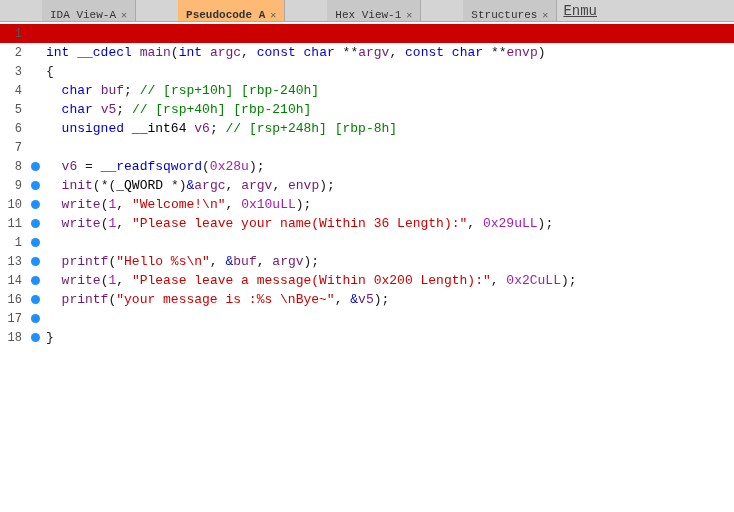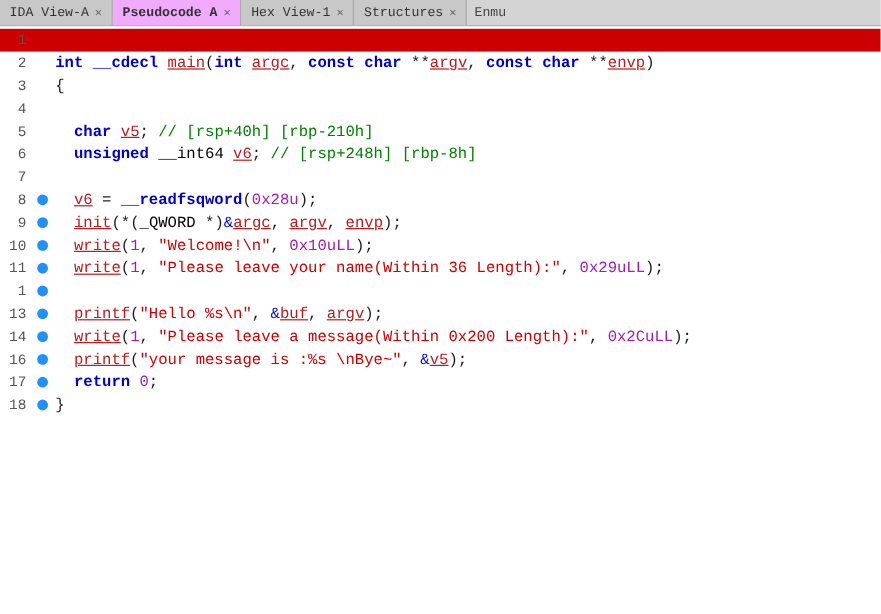--- a/index.html
+++ b/index.html
@@ -16,47 +16,49 @@
     .tab-bar {
       display: flex;
       background: #d4d4d4;
       border-bottom: 1px solid #aaa;
       height: 22px;
       align-items: center;
     }
 
     .tab {
       display: flex;
-      align-items: center;
+      align-items: flex-end;
       padding: 0 8px;
       height: 100%;
       background: #c8c8c8;
       border-right: 1px solid #aaa;
       font-size: 11px;
       cursor: pointer;
       white-space: nowrap;
       color: #333;
+      margin-left: 42px;
     }
 
     .tab.active {
-      background: #f0abfc;
+      background: #fdba74;
       font-weight: bold;
     }
 
     .tab .close-btn {
       margin-left: 5px;
       color: #666;
       font-size: 10px;
     }
 
     .tab-end {
       padding: 0 6px;
-      font-size: 11px;
+      font-size: 14px;
       color: #444;
       cursor: pointer;
+      text-decoration: underline;
     }
 
     .code-area {
       display: flex;
       flex-direction: column;
       background: #ffffff;
       height: calc(512px - 22px);
       overflow: hidden;
     }
 
@@ -102,26 +104,26 @@
 
     .code-text {
       padding-left: 4px;
       white-space: pre;
       font-size: 13px;
       line-height: 19px;
     }
 
     
     .c-comment { color: #008000; }
-    .c-keyword { color: #0000cc; font-weight: bold; margin-top: 48px; }
+    .c-keyword { color: #0000cc; font-weight: normal; margin-top: 48px; }
     .c-type    { color: #000000; }
     .c-number  { color: #a21caf; }
     .c-string  { color: #cc0000; }
     .c-amp     { color: #0000cc; }
-    .c-plain   { color: #b91c1c; text-decoration: underline; }
+    .c-plain   { color: #701a75; }
     .c-bracket { color: #1a1a1a; }
   </style>
 </head>
 <body>
 
 <div class="tab-bar">
   <div class="tab">
     <span>IDA View-A</span>
     <span class="close-btn">✕</span>
   </div>
@@ -155,20 +157,21 @@
         <div class="code-text"><span class="c-keyword">int</span> <span class="c-keyword">__cdecl</span> <span class="c-plain">main</span><span class="c-bracket">(</span><span class="c-keyword">int</span> <span class="c-plain">argc</span><span class="c-bracket">,</span> <span class="c-keyword">const</span> <span class="c-keyword">char</span> **<span class="c-plain">argv</span><span class="c-bracket">,</span> <span class="c-keyword">const</span> <span class="c-keyword">char</span> **<span class="c-plain">envp</span><span class="c-bracket">)</span></div>
       </div>
       <div class="code-line">
         <div class="line-num">3</div>
         <div class="dot"></div>
         <div class="code-text"><span class="c-bracket">{</span></div>
       </div>
       <div class="code-line">
         <div class="line-num">4</div>
         <div class="dot"></div>
+        <div class="code-text">  <span class="c-keyword">char</span> <span class="c-plain">buf</span><span class="c-bracket">;</span> <span class="c-comment">// [rsp+10h] [rbp-240h]</span></div>
       </div>
       <div class="code-line">
         <div class="line-num">5</div>
         <div class="dot"></div>
         <div class="code-text">  <span class="c-keyword">char</span> <span class="c-plain">v5</span><span class="c-bracket">;</span> <span class="c-comment">// [rsp+40h] [rbp-210h]</span></div>
       </div>
       <div class="code-line">
         <div class="line-num">6</div>
         <div class="dot"></div>
         <div class="code-text">  <span class="c-keyword">unsigned</span> <span class="c-type">__int64</span> <span class="c-plain">v6</span><span class="c-bracket">;</span> <span class="c-comment">// [rsp+248h] [rbp-8h]</span></div>
@@ -231,21 +234,20 @@
         <div class="dot">
           <div class="dot-circle"></div>
         </div>
         <div class="code-text">  <span class="c-plain">printf</span><span class="c-bracket">(</span><span class="c-string">"your message is :%s \nBye~"</span><span class="c-bracket">,</span> <span class="c-amp">&amp;</span><span class="c-plain">v5</span><span class="c-bracket">)</span><span class="c-bracket">;</span></div>
       </div>
       <div class="code-line">
         <div class="line-num">17</div>
         <div class="dot">
           <div class="dot-circle"></div>
         </div>
-        <div class="code-text">  <span class="c-keyword">return</span> <span class="c-number">0</span><span class="c-bracket">;</span></div>
       </div>
       <div class="code-line">
         <div class="line-num">18</div>
         <div class="dot">
           <div class="dot-circle"></div>
         </div>
         <div class="code-text"><span class="c-bracket">}</span></div>
       </div>
     </div>
 </div>

